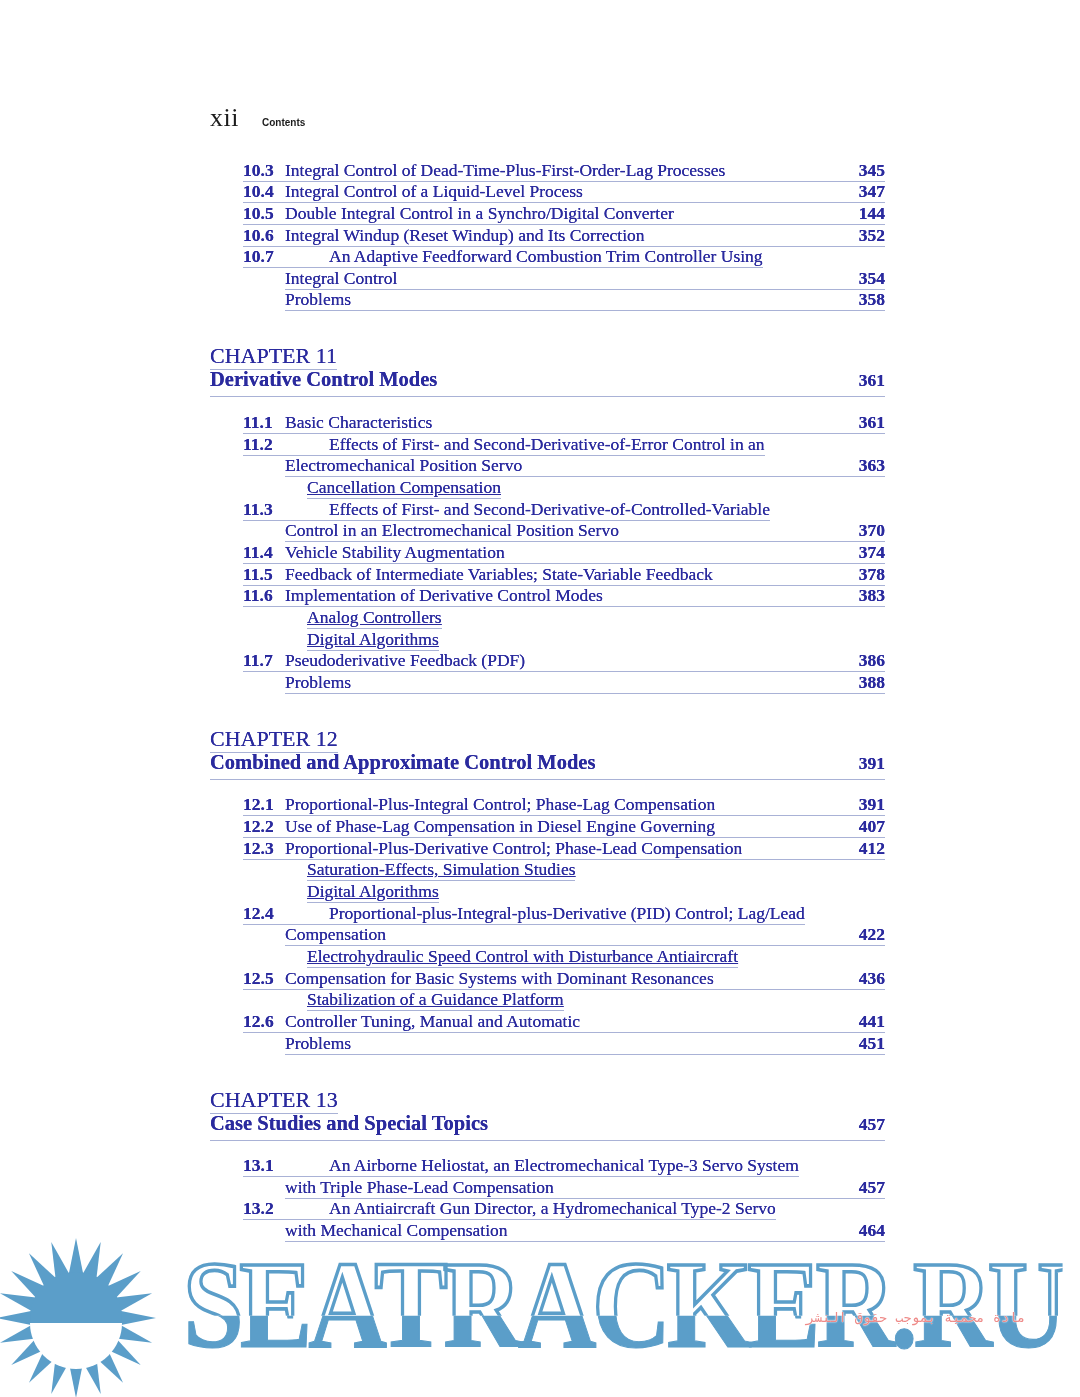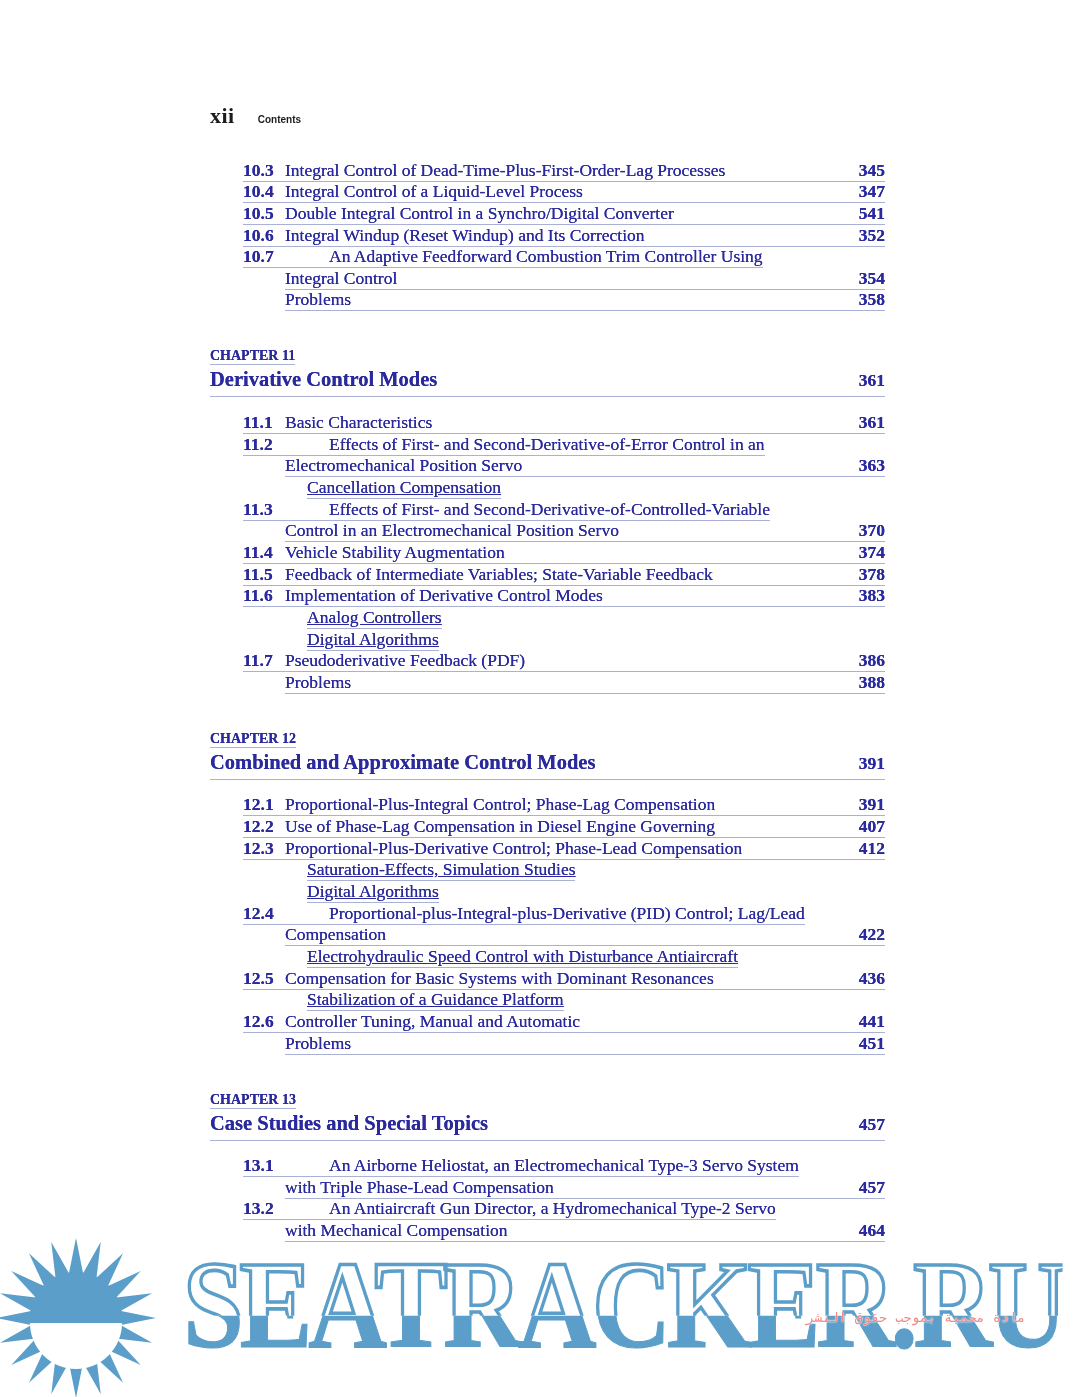--- a/index.html
+++ b/index.html
@@ -9,31 +9,31 @@
     --pink:#ee8a88;
   }
   html,body{margin:0;padding:0;}
   body{
     width:1080px;height:1397px;position:relative;overflow:hidden;
     background:#ffffff;
     font-family:"Liberation Serif","DejaVu Serif",serif;
   }
   
   .page-header{position:absolute;left:210px;top:103px;display:flex;align-items:baseline;color:#1c1c1c;}
-  .folio{font-size:22px;font-weight:bold;letter-spacing:.5px;}
+  .folio{font-size:26px;font-weight:normal;letter-spacing:.5px;}
   .header-title{font-family:"Liberation Sans","DejaVu Sans",sans-serif;font-size:10px;font-weight:bold;margin-left:23px;}
   
   .toc{
     position:absolute;left:243px;top:160px;width:642px;
     color:var(--ink);font-size:17.5px;
     text-shadow:0 0 .45px currentColor; 
   }
   .section{}
   .chapter{margin-left:-33px;margin-top:33px;}
-  .ch-label{font-size:14px;font-weight:bold;line-height:23px;}
+  .ch-label{font-size:22px;font-weight:normal;line-height:23px;}
   .ch-label .hang{border-bottom:1.5px solid var(--rule);padding-bottom:1px;}
   .ch-title{display:flex;align-items:baseline;font-size:20.5px;font-weight:bold;line-height:25px;border-bottom:1.5px solid var(--rule);padding-bottom:3px;justify-content:center;}
   .ch-title .pg{font-size:17.5px;}
   .chapter + .rows{margin-top:15px;}
   .rows{}
   .row{display:flex;align-items:flex-end;height:21.65px;box-sizing:border-box;line-height:20px;}
   .row.full{border-bottom:1px solid var(--rule);padding-bottom:1px;}
   .row .under{display:inline-flex;align-items:flex-end;}
   .row:not(.full) .under{border-bottom:1px solid var(--rule);padding-bottom:1px;gap:44px;}
   .num{width:42px;flex:none;font-weight:bold;}
@@ -85,21 +85,21 @@
           </span>
           <span class="fill"></span>
           <span class="pg">347</span>
         </div>
         <div class="row full">
           <span class="under">
             <span class="num">10.5</span>
             <span class="txt">Double Integral Control in a Synchro/Digital Converter</span>
           </span>
           <span class="fill"></span>
-          <span class="pg">541</span>
+          <span class="pg">144</span>
         </div>
         <div class="row full">
           <span class="under">
             <span class="num">10.6</span>
             <span class="txt">Integral Windup (Reset Windup) and Its Correction</span>
           </span>
           <span class="fill"></span>
           <span class="pg">352</span>
         </div>
         <div class="row">

